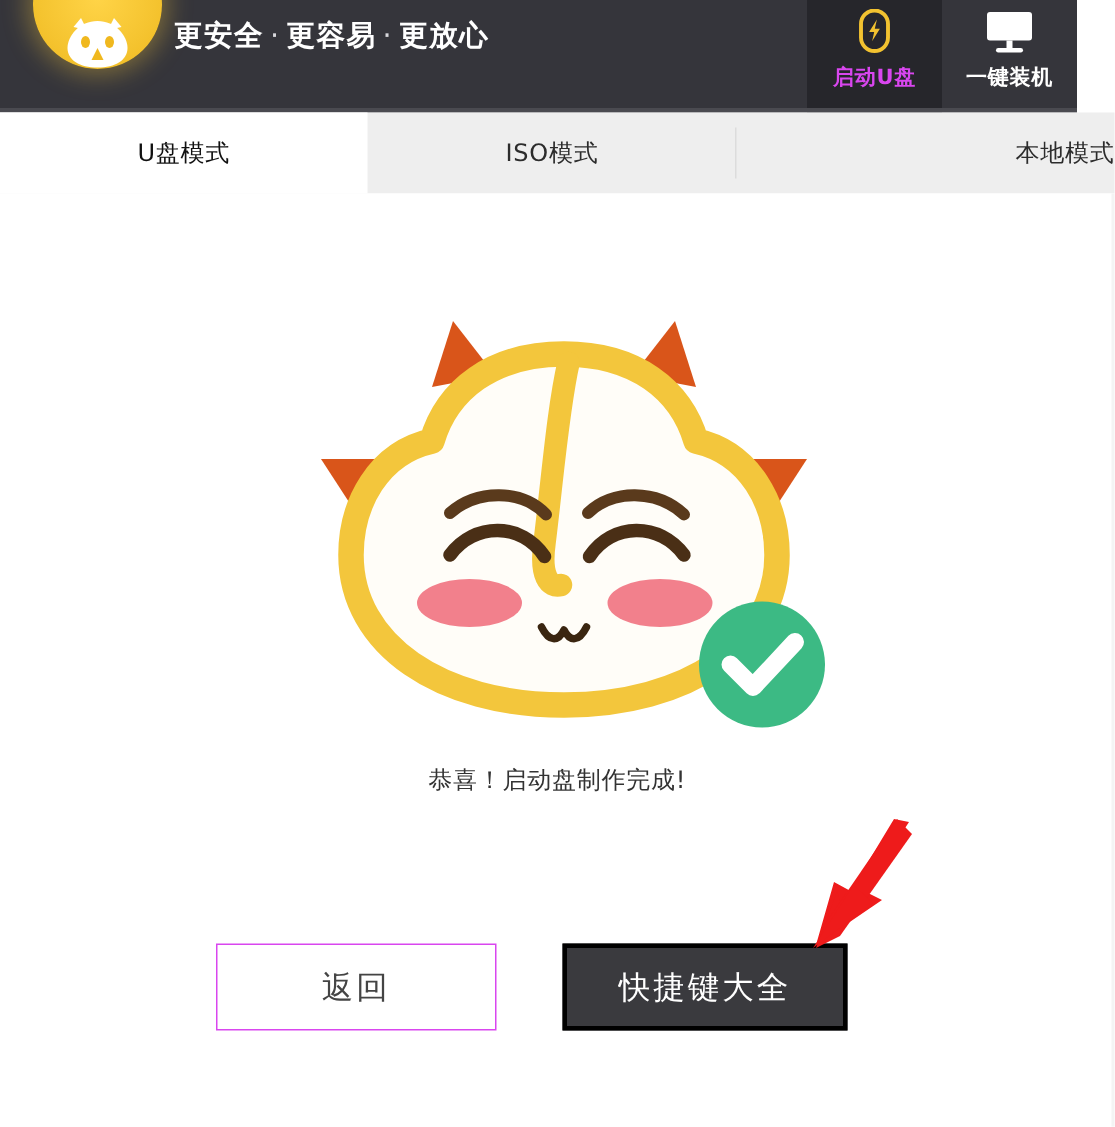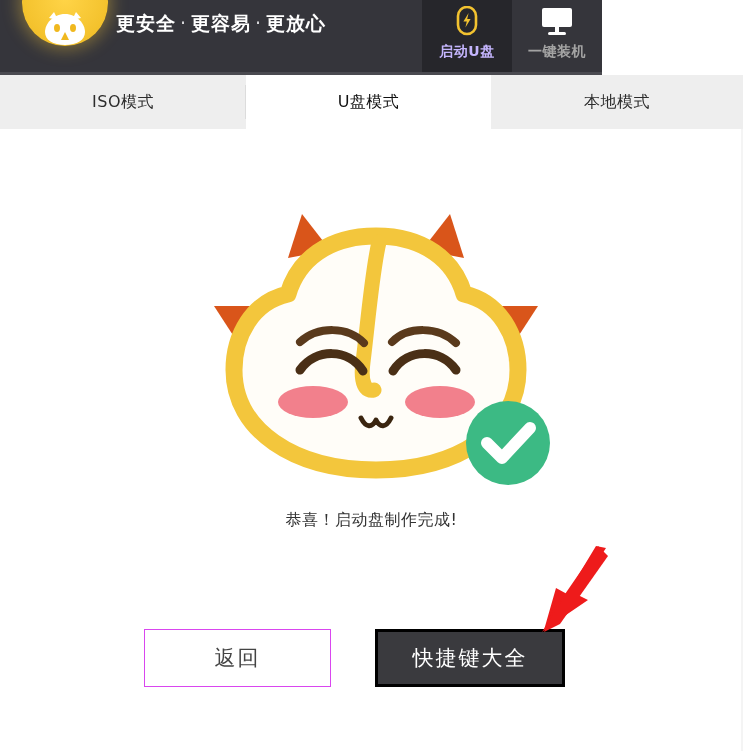--- a/index.html
+++ b/index.html
@@ -20,21 +20,21 @@
     width: 743px;
     height: 751px;
     background: #ffffff;
   }
 
   
   .header {
     position: absolute;
     left: 0;
     top: 0;
-    width: 602px;
+    width: 718px;
     height: 75px;
     background: #35353b;
     overflow: hidden;
   }
   .header-bottom-line {
     position: absolute;
     left: 0;
     top: 72px;
     width: 743px;
     height: 3px;
@@ -101,27 +101,27 @@
   .nav-icon {
     height: 34px;
     display: flex;
     align-items: center;
     justify-content: center;
   }
   .nav-label {
     margin-top: 3px;
     font-size: 14px;
     font-weight: bold;
-    color: #a3a3a3;
+    color: #ffffff;
     letter-spacing: 0.5px;
     white-space: nowrap;
     font-family: "DejaVu Sans", "Liberation Sans", sans-serif;
   }
   .nav-item.active .nav-label {
-    color: #c4b5fd;
+    color: #d946ef;
   }
 
   
   .tabs {
     position: absolute;
     left: 0;
     top: 75px;
     width: 743px;
     height: 54px;
     background: #eeeeee;
@@ -135,21 +135,21 @@
     justify-content: center;
     font-size: 16px;
     color: #2c2c2c;
     cursor: pointer;
     box-sizing: border-box;
     font-family: "DejaVu Sans", "Liberation Sans", sans-serif;
     letter-spacing: 0.5px;
   }
   .tab-1 { width: 245px; }
   .tab-2 { width: 246px; }
-  .tab-3 { width: 252px; }
+  .tab-3 { width: 252px; justify-content: flex-end; }
   .tab.active {
     background: #ffffff;
     color: #111111;
   }
   .tab-divider {
     position: absolute;
     right: 0;
     top: 10px;
     width: 1px;
     height: 34px;
@@ -286,26 +286,26 @@
         <div class="nav-label">一键装机</div>
       </div>
 
 
     </div>
 
     <div class="header-bottom-line"></div>
   </div>
 
   <div class="tabs">
+    <div class="tab tab-1 active">
+      <span>U盘模式</span>
+    </div>
     <div class="tab tab-2">
       <span>ISO模式</span>
       <span class="tab-divider"></span>
-    </div>
-    <div class="tab tab-1 active">
-      <span>U盘模式</span>
     </div>
     <div class="tab tab-3">
       <span>本地模式</span>
     </div>
   </div>
 
   <div class="content">
 
     <div class="mascot-wrap">
       <svg class="mascot-svg" width="360" height="300" viewBox="0 0 360 300">

